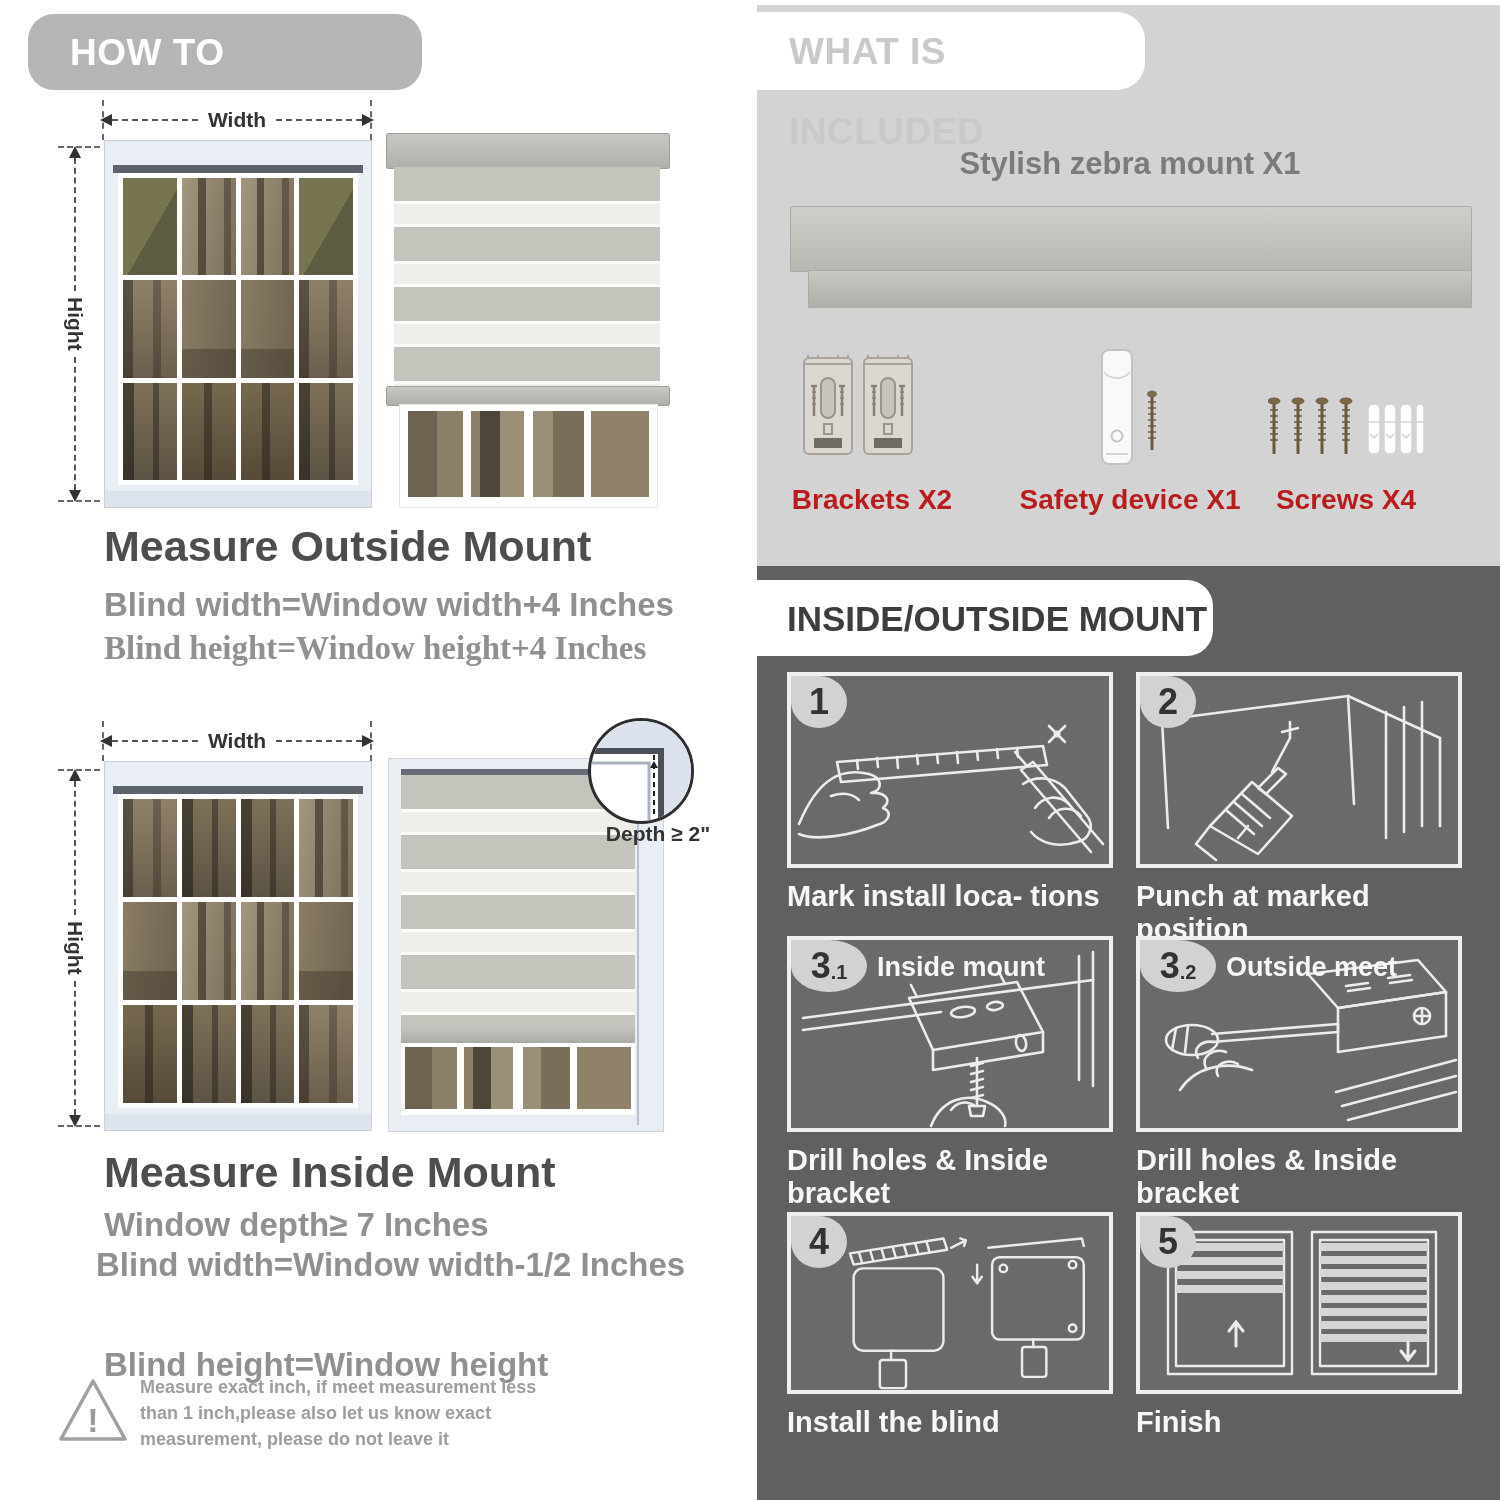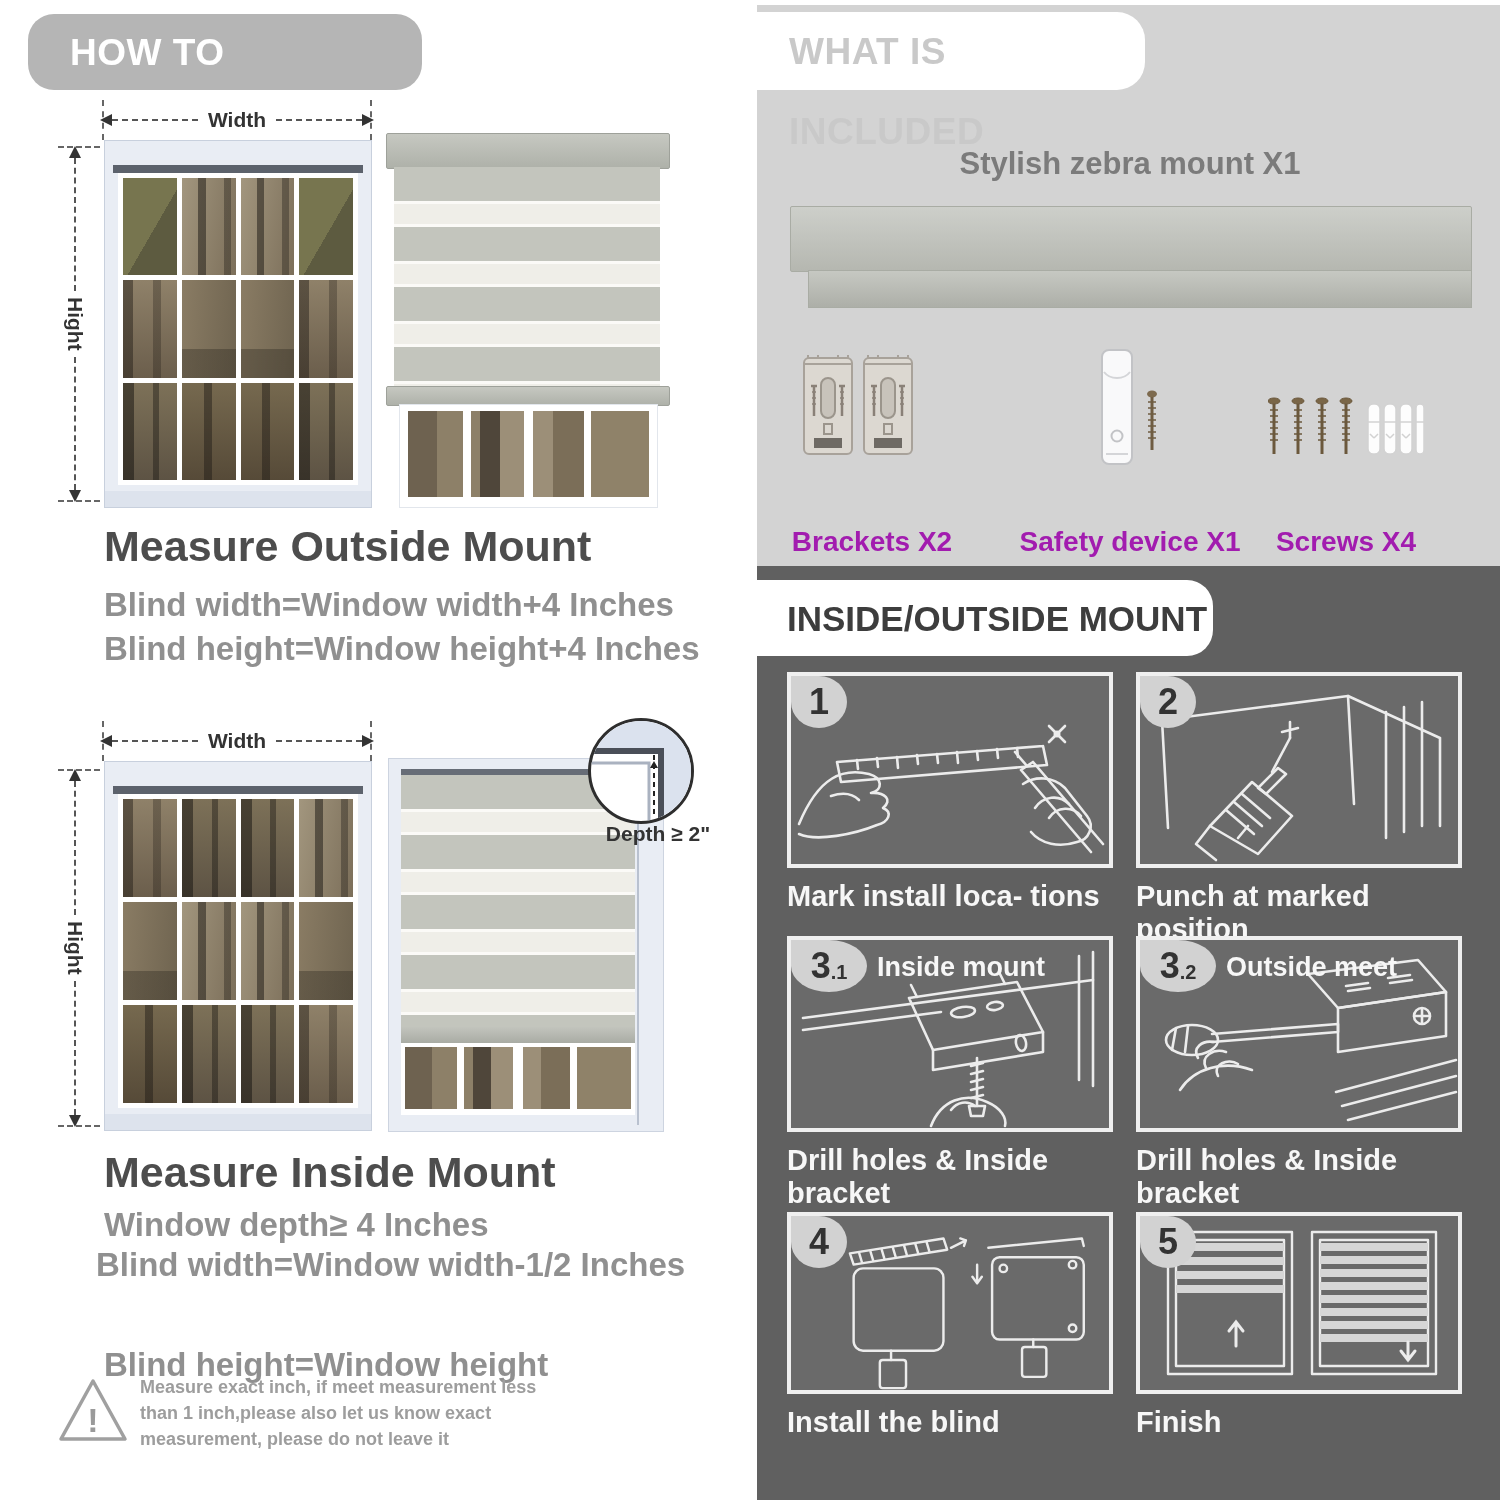--- a/index.html
+++ b/index.html
@@ -40,21 +40,21 @@
   
   .fabric{background:repeating-linear-gradient(to bottom,#c3c5bd 0 34px,#fbfaf7 34px 37px,#efeee8 37px 57px,#fbfaf7 57px 60px);}
   .rail{background:linear-gradient(180deg,#c6c8c1,#aeb1a9);border:1px solid #9ea19a;border-radius:2px;}
   .photo-strip{background:linear-gradient(90deg,#6e6250 0 12%,#8d8068 12% 30%,#4f463a 30% 38%,#9c8f78 38% 60%,#7b6e58 60% 75%,#8f8269 75% 100%);}
   .mullions{background:linear-gradient(90deg,transparent 0 23%,#fff 23% 26%,transparent 26% 48%,#fff 48% 52%,transparent 52% 73%,#fff 73% 76%,transparent 76%);}
   
   .panel-light{left:757px;top:5px;width:743px;height:561px;background:#d3d3d3;}
   .wi-header{left:757px;top:12px;width:356px;height:78px;background:#fff;border-radius:0 28px 28px 0;
              color:#c9c9c9;font-size:37px;font-weight:700;line-height:80px;padding-left:32px;letter-spacing:.5px;}
   .product-label{left:790px;top:146px;width:680px;text-align:center;font-size:31px;font-weight:700;color:#7b7b7b;}
-  .hw-label{top:484px;font-size:28px;font-weight:700;color:#a21caf;text-align:center;margin-top:42px;}
+  .hw-label{top:484px;font-size:28px;font-weight:700;color:#b91c1c;text-align:center;}
   .panel-dark{left:757px;top:566px;width:743px;height:934px;background:#606060;}
   .io-header{left:757px;top:580px;width:426px;height:76px;background:#fff;border-radius:0 26px 26px 0;
              color:#3d3d3d;font-size:35px;font-weight:700;line-height:78px;padding-left:30px;}
   .stepwrap{width:340px;}
   .stepbox{position:relative;width:318px;height:188px;background:#6a6a6a;border:4px solid #efefef;}
   .badge{position:absolute;top:0;left:0;height:52px;background:#d2d2d2;color:#333;
          display:flex;align-items:center;justify-content:center;font-weight:700;
          border-radius:0 50% 50% 50%;}
   .badge .num{font-size:36px;}
   .badge .sub{font-size:20px;margin-top:12px;}
@@ -114,21 +114,21 @@
   <div class="abs rail" style="left:386px;top:133px;width:282px;height:34px;"></div>
   <div class="abs fabric" style="left:394px;top:167px;width:266px;height:219px;"></div>
   <div class="abs rail" style="left:386px;top:386px;width:282px;height:18px;"></div>
   <div class="abs" style="left:399px;top:404px;width:257px;height:102px;background:#fff;border:1px solid #e2e6ec;">
     <div class="abs photo-strip" style="left:8px;right:8px;top:6px;bottom:10px;"></div>
     <div class="abs mullions" style="left:8px;right:8px;top:6px;bottom:10px;"></div>
   </div>
 
   <div class="abs sec-title" style="left:104px;top:522px;">Measure Outside Mount</div>
   <div class="abs body-line" style="left:104px;top:586px;">Blind width=Window width+4 Inches</div>
-  <div class="abs body-line" style="left:104px;top:630px;">Blind height=Window height+4 Inches</div>
+  <div class="abs body-line" style="left:104px;top:630px;font-family:Liberation Serif, serif;">Blind height=Window height+4 Inches</div>
 
   <div class="abs dim-h" style="left:100px;top:729px;width:274px;">
     <span class="tickV" style="left:2px;"></span>
     <span class="tickV" style="right:2px;"></span>
     <span class="arrL"></span>
     <span class="line"></span>
     <span class="lbl">Width</span>
     <span class="line"></span>
     <span class="arrR"></span>
   </div>
@@ -184,21 +184,21 @@
       <rect x="70" y="0" width="30" height="100" fill="#dbe2ee"></rect>
       <path d="M0,30 H70 V100" fill="none" stroke="#4a4f58" stroke-width="6"></path>
       <path d="M0,42 H58 V100" fill="none" stroke="#aab2c0" stroke-width="3"></path>
       <path d="M63,34 V96" fill="none" stroke="#222" stroke-width="2" stroke-dasharray="5,4"></path>
       <path d="M63,40 l-4,7 h8 Z" fill="#222"></path>
     </svg>
   </div>
   <div class="abs" style="left:578px;top:822px;width:160px;text-align:center;font-size:21px;font-weight:700;color:#333;">Depth ≥ 2"</div>
 
   <div class="abs sec-title" style="left:104px;top:1148px;">Measure Inside Mount</div>
-  <div class="abs body-line" style="left:104px;top:1206px;">Window depth≥ 4 Inches</div>
+  <div class="abs body-line" style="left:104px;top:1206px;">Window depth≥ 7 Inches</div>
   <div class="abs body-line" style="left:96px;top:1246px;text-align:center;">Blind width=Window width-1/2 Inches</div>
   <div class="abs body-line" style="left:104px;top:1298px;margin-top:48px;">Blind height=Window height</div>
 
   <div class="abs" style="left:56px;top:1374px;width:74px;height:74px;">
     <svg width="74" height="74" viewBox="0 0 74 74">
       <path d="M37,7 L69,65 H5 Z" fill="none" stroke="#a0a0a0" stroke-width="3.5" stroke-linejoin="round"></path>
       <text x="37" y="58" text-anchor="middle" font-size="34" font-weight="bold" fill="#9a9a9a" font-family="Liberation Sans, sans-serif">!</text>
     </svg>
   </div>
   <div class="abs note-text" style="left:140px;top:1374px;">Measure exact inch, if meet measurement less than 1 inch,please also let us know exact measurement, please do not leave it</div>

